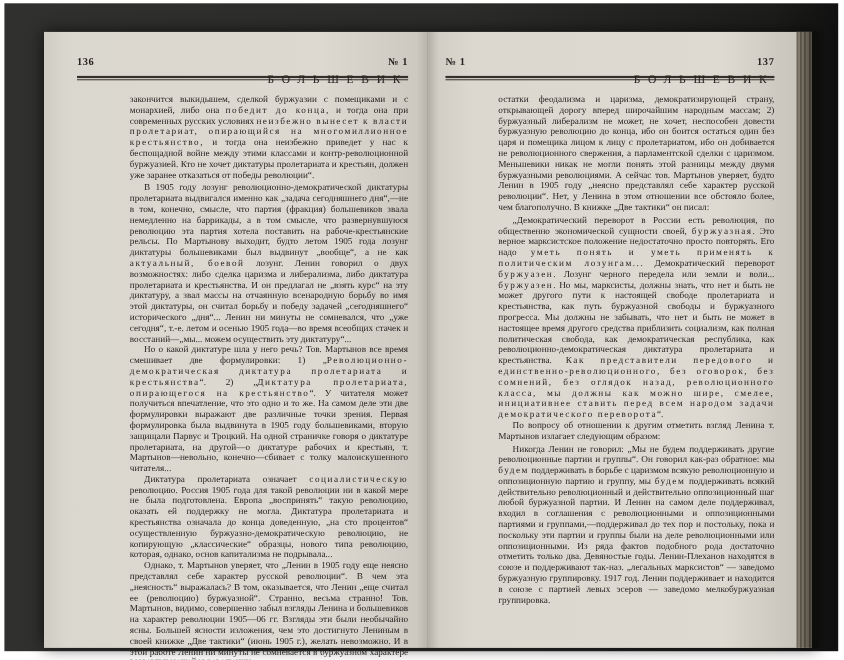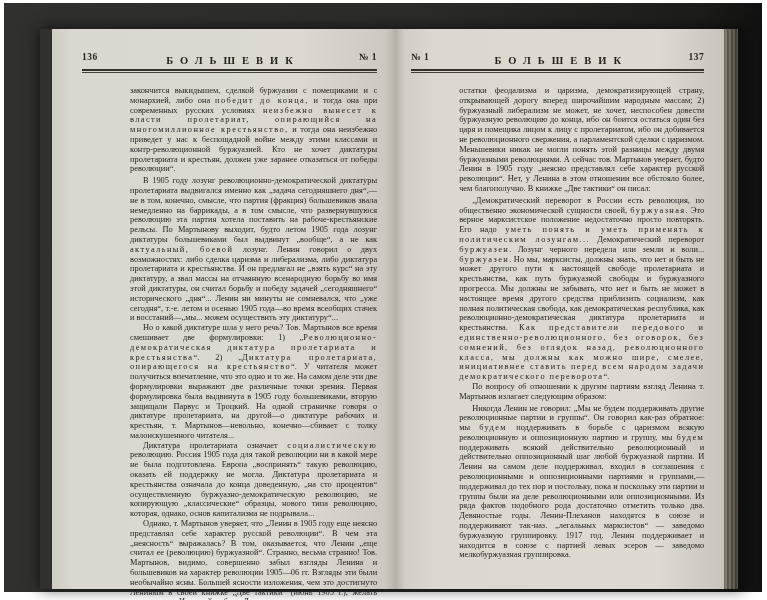--- a/index.html
+++ b/index.html
@@ -3,21 +3,21 @@
 <meta charset="utf-8">
 <style>
   html,body{margin:0;padding:0;width:767px;height:600px;background:#ffffff;overflow:hidden;}
   *{box-sizing:border-box;}
   .scan-bg{
     position:absolute;left:4px;top:3px;right:5px;bottom:8px;
     background:linear-gradient(90deg,#30302e 0%,#2b2b29 55%,#1c1c1a 92%,#111 100%);
   }
   .book-spread{
     position:absolute;left:36px;top:26px;width:704px;height:560px;
-    display:flex;box-shadow:0 0 14px rgba(0,0,0,0.7);padding-left:12px;
+    display:flex;box-shadow:0 0 14px rgba(0,0,0,0.7);
   }
   .page{
     position:relative;height:100%;
     font-family:"Liberation Serif","DejaVu Serif",serif;
     color:#272220;
   }
   .page-left{
     width:349px;
     background:linear-gradient(90deg,#cfccc4 0%,#dad7cf 6%,#ddd9d1 72%,#cdc9c0 97%,#b9b4aa 100%);
     padding:22px 18px 0 30px;
@@ -34,22 +34,22 @@
     background-blend-mode:multiply;
     border-right:6px solid #0d0d0c;
   }
   .page-header{position:relative;height:16px;margin-bottom:2px;}
   .hdr-num,.hdr-issue{
     position:absolute;top:1px;font-size:9.5px;font-weight:bold;letter-spacing:0.5px;
   }
   .hdr-left{left:0;}
   .hdr-right{right:0;}
   .hdr-title{
-    position:absolute;top:4px;left:0;right:0;text-align:center;
-    font-size:10.5px;font-weight:bold;letter-spacing:7px;text-indent:7px;
+    position:absolute;top:16px;left:0;right:0;text-align:right;
+    font-size:10.5px;font-weight:normal;letter-spacing:7px;text-indent:7px;
   }
   .header-rule{
     height:4px;margin-bottom:13px;
     border-top:2.4px solid #35302b;border-bottom:1px solid #45403a;
   }
   .page-content{font-size:8.4px;line-height:9.8px;text-align:justify;margin-left:48px;}
   .para{margin:0;text-align:justify;}
   .para.indent{text-indent:13px;}
   .para.gap{margin-top:2px;}
   .para.blockquote{margin:3px 10px 3px 30px;text-indent:13px;}
@@ -80,20 +80,20 @@
     <div class="page page-right">
       <div class="page-header">
         <span class="hdr-issue hdr-left">№ 1</span>
         <span class="hdr-title">БОЛЬШЕВИК</span>
         <span class="hdr-num hdr-right">137</span>
       </div>
       <div class="header-rule"></div>
       <div class="page-content" id="right-page-content">
           <p class="para "><span>остатки феодализма и царизма, демократизирующей страну, открывающей дорогу вперед широчайшим народным массам; 2) буржуазный либерализм не может, не хочет, неспособен довести буржуазную революцию до конца, ибо он боится остаться один без царя и помещика лицом к лицу с пролетариатом, ибо он добивается не революционного свержения, а парламентской сделки с царизмом. Меньшевики никак не могли понять этой разницы между двумя буржуазными революциями. А сейчас тов. Мартынов уверяет, будто Ленин в 1905 году „неясно представлял себе характер русской революции“. Нет, у Ленина в этом отношении все обстояло более, чем благополучно. В книжке „Две тактики“ он писал:</span></p>
           <p class="para indent gap"><span>„Демократический переворот в России есть революция, по общественно экономической сущности своей, </span><span class="sp">буржуазная</span><span>. Это верное марксистское положение недостаточно просто повторять. Его надо </span><span class="sp">уметь понять и уметь применять к политическим лозунгам...</span><span> Демократический переворот </span><span class="sp">буржуазен</span><span>. Лозунг черного передела или земли и воли... </span><span class="sp">буржуазен</span><span>. Но мы, марксисты, должны знать, что нет и быть не может другого пути к настоящей свободе пролетариата и крестьянства, как путь буржуазной свободы и буржуазного прогресса. Мы должны не забывать, что нет и быть не может в настоящее время другого средства приблизить социализм, как полная политическая свобода, как демократическая республика, как революционно-демократическая диктатура пролетариата и крестьянства. </span><span class="sp">Как представители передового и единственно-революционного, без оговорок, без сомнений, без оглядок назад, революционного класса, мы должны как можно шире, смелее, инициативнее ставить перед всем народом задачи демократического переворота</span><span>“.</span></p>
-          <p class="para indent"><span>По вопросу об отношении к другим партиям взгляд Ленина т. Мартынов излагает следующим образом:</span></p>
+          <p class="para indent"><span>По вопросу об отношении к другим отметить взгляд Ленина т. Мартынов излагает следующим образом:</span></p>
           <p class="para indent gap"><span>Никогда Ленин не говорил: „Мы не будем поддерживать другие революционные партии и группы“. Он говорил как-раз обратное: мы </span><span class="sp">будем</span><span> поддерживать в борьбе с царизмом всякую революционную и оппозиционную партию и группу, мы </span><span class="sp">будем</span><span> поддерживать всякий действительно революционный и действительно оппозиционный шаг любой буржуазной партии. И Ленин на самом деле поддерживал, входил в соглашения с революционными и оппозиционными партиями и группами,—поддерживал до тех пор и постольку, пока и поскольку эти партии и группы были на деле революционными или оппозиционными. Из ряда фактов подобного рода достаточно отметить только два. Девяностые годы. Ленин-Плеханов находятся в союзе и поддерживают так-наз. „легальных марксистов“ — заведомо буржуазную группировку. 1917 год. Ленин поддерживает и находится в союзе с партией левых эсеров — заведомо мелкобуржуазная группировка.</span></p>
         </div>
     </div>
 
     <div class="page-edge-stack"></div>
   </div>
 </div>
 
 </body></html>

